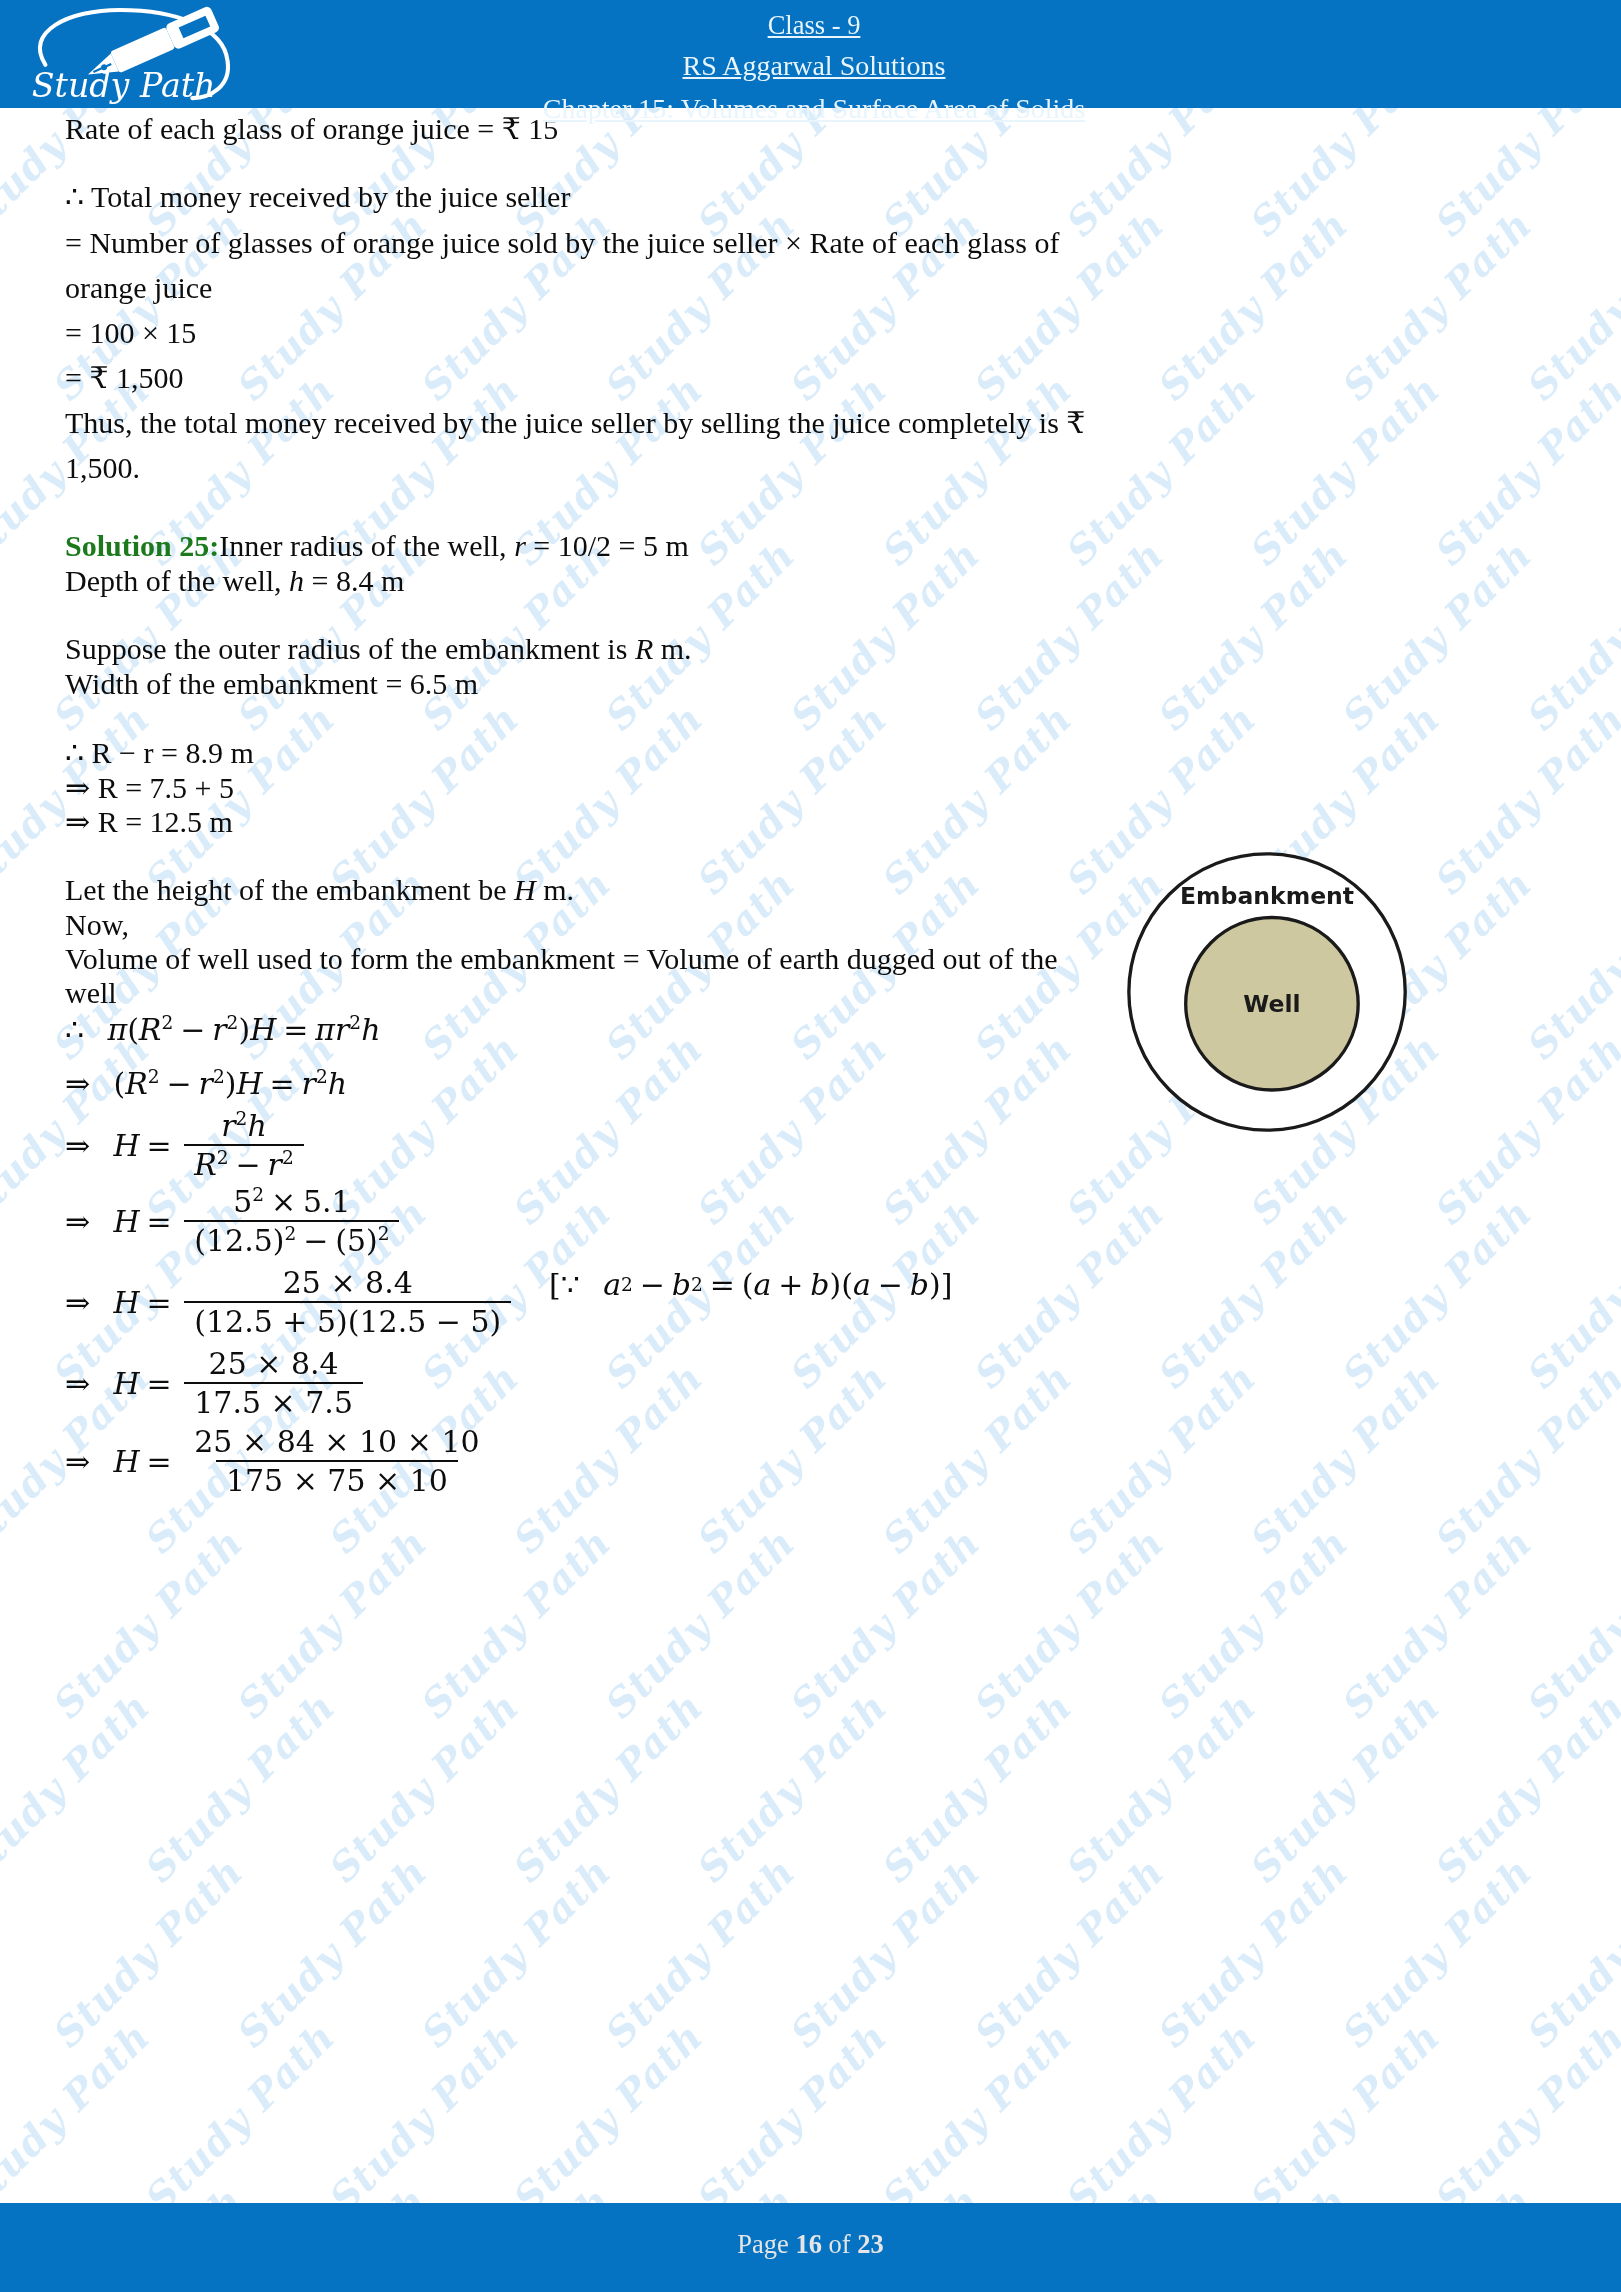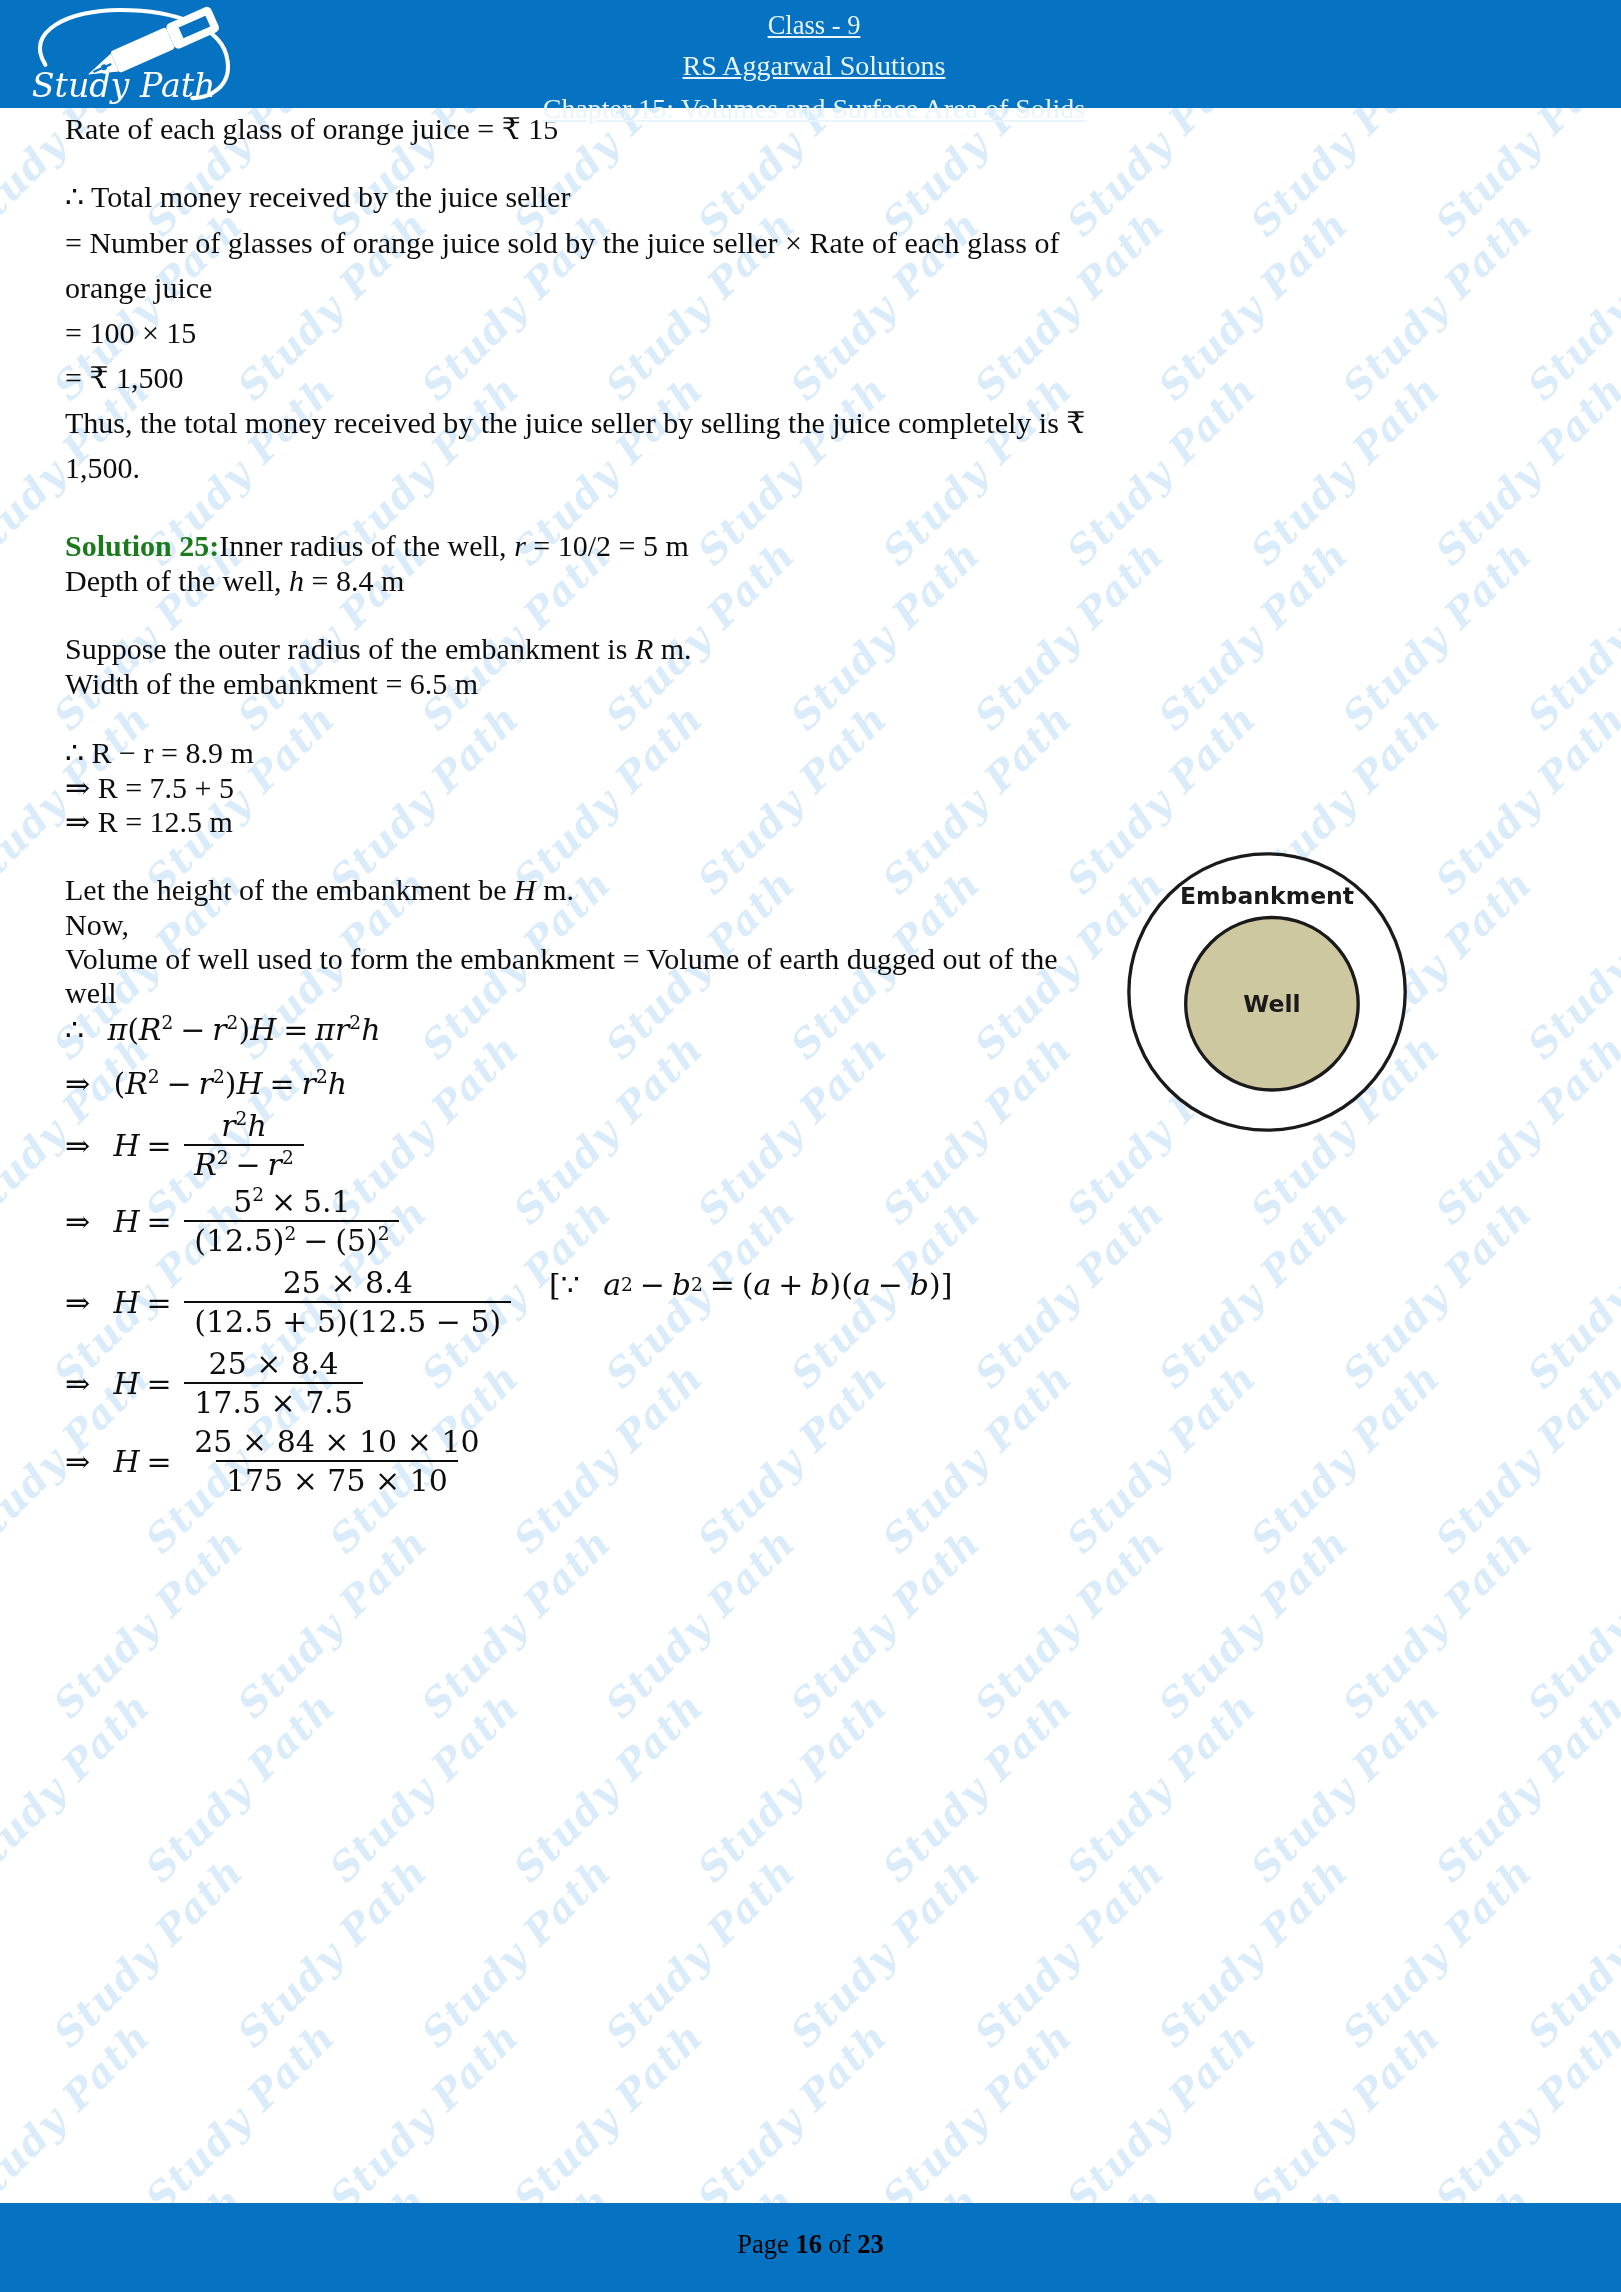--- a/index.html
+++ b/index.html
@@ -142,21 +142,21 @@
     height: 89px;
     background: #0672c2;
     z-index: 3;
   }
   #footer-text {
     position: absolute;
     left: 0;
     top: 25.5px;
     width: 1621px;
     text-align: center;
-    color: #000000;
+    color: #e5e5e5;
     font-family: "Liberation Serif", "DejaVu Serif", serif;
     font-size: 26.5px;
   }
   #footer-text b { font-weight: 700; }
 </style>
 </head>
 <body>
 
 <div id="watermark-layer">
     <span class="wm" style="left: -69px; top: 118px;">Study Path</span>

